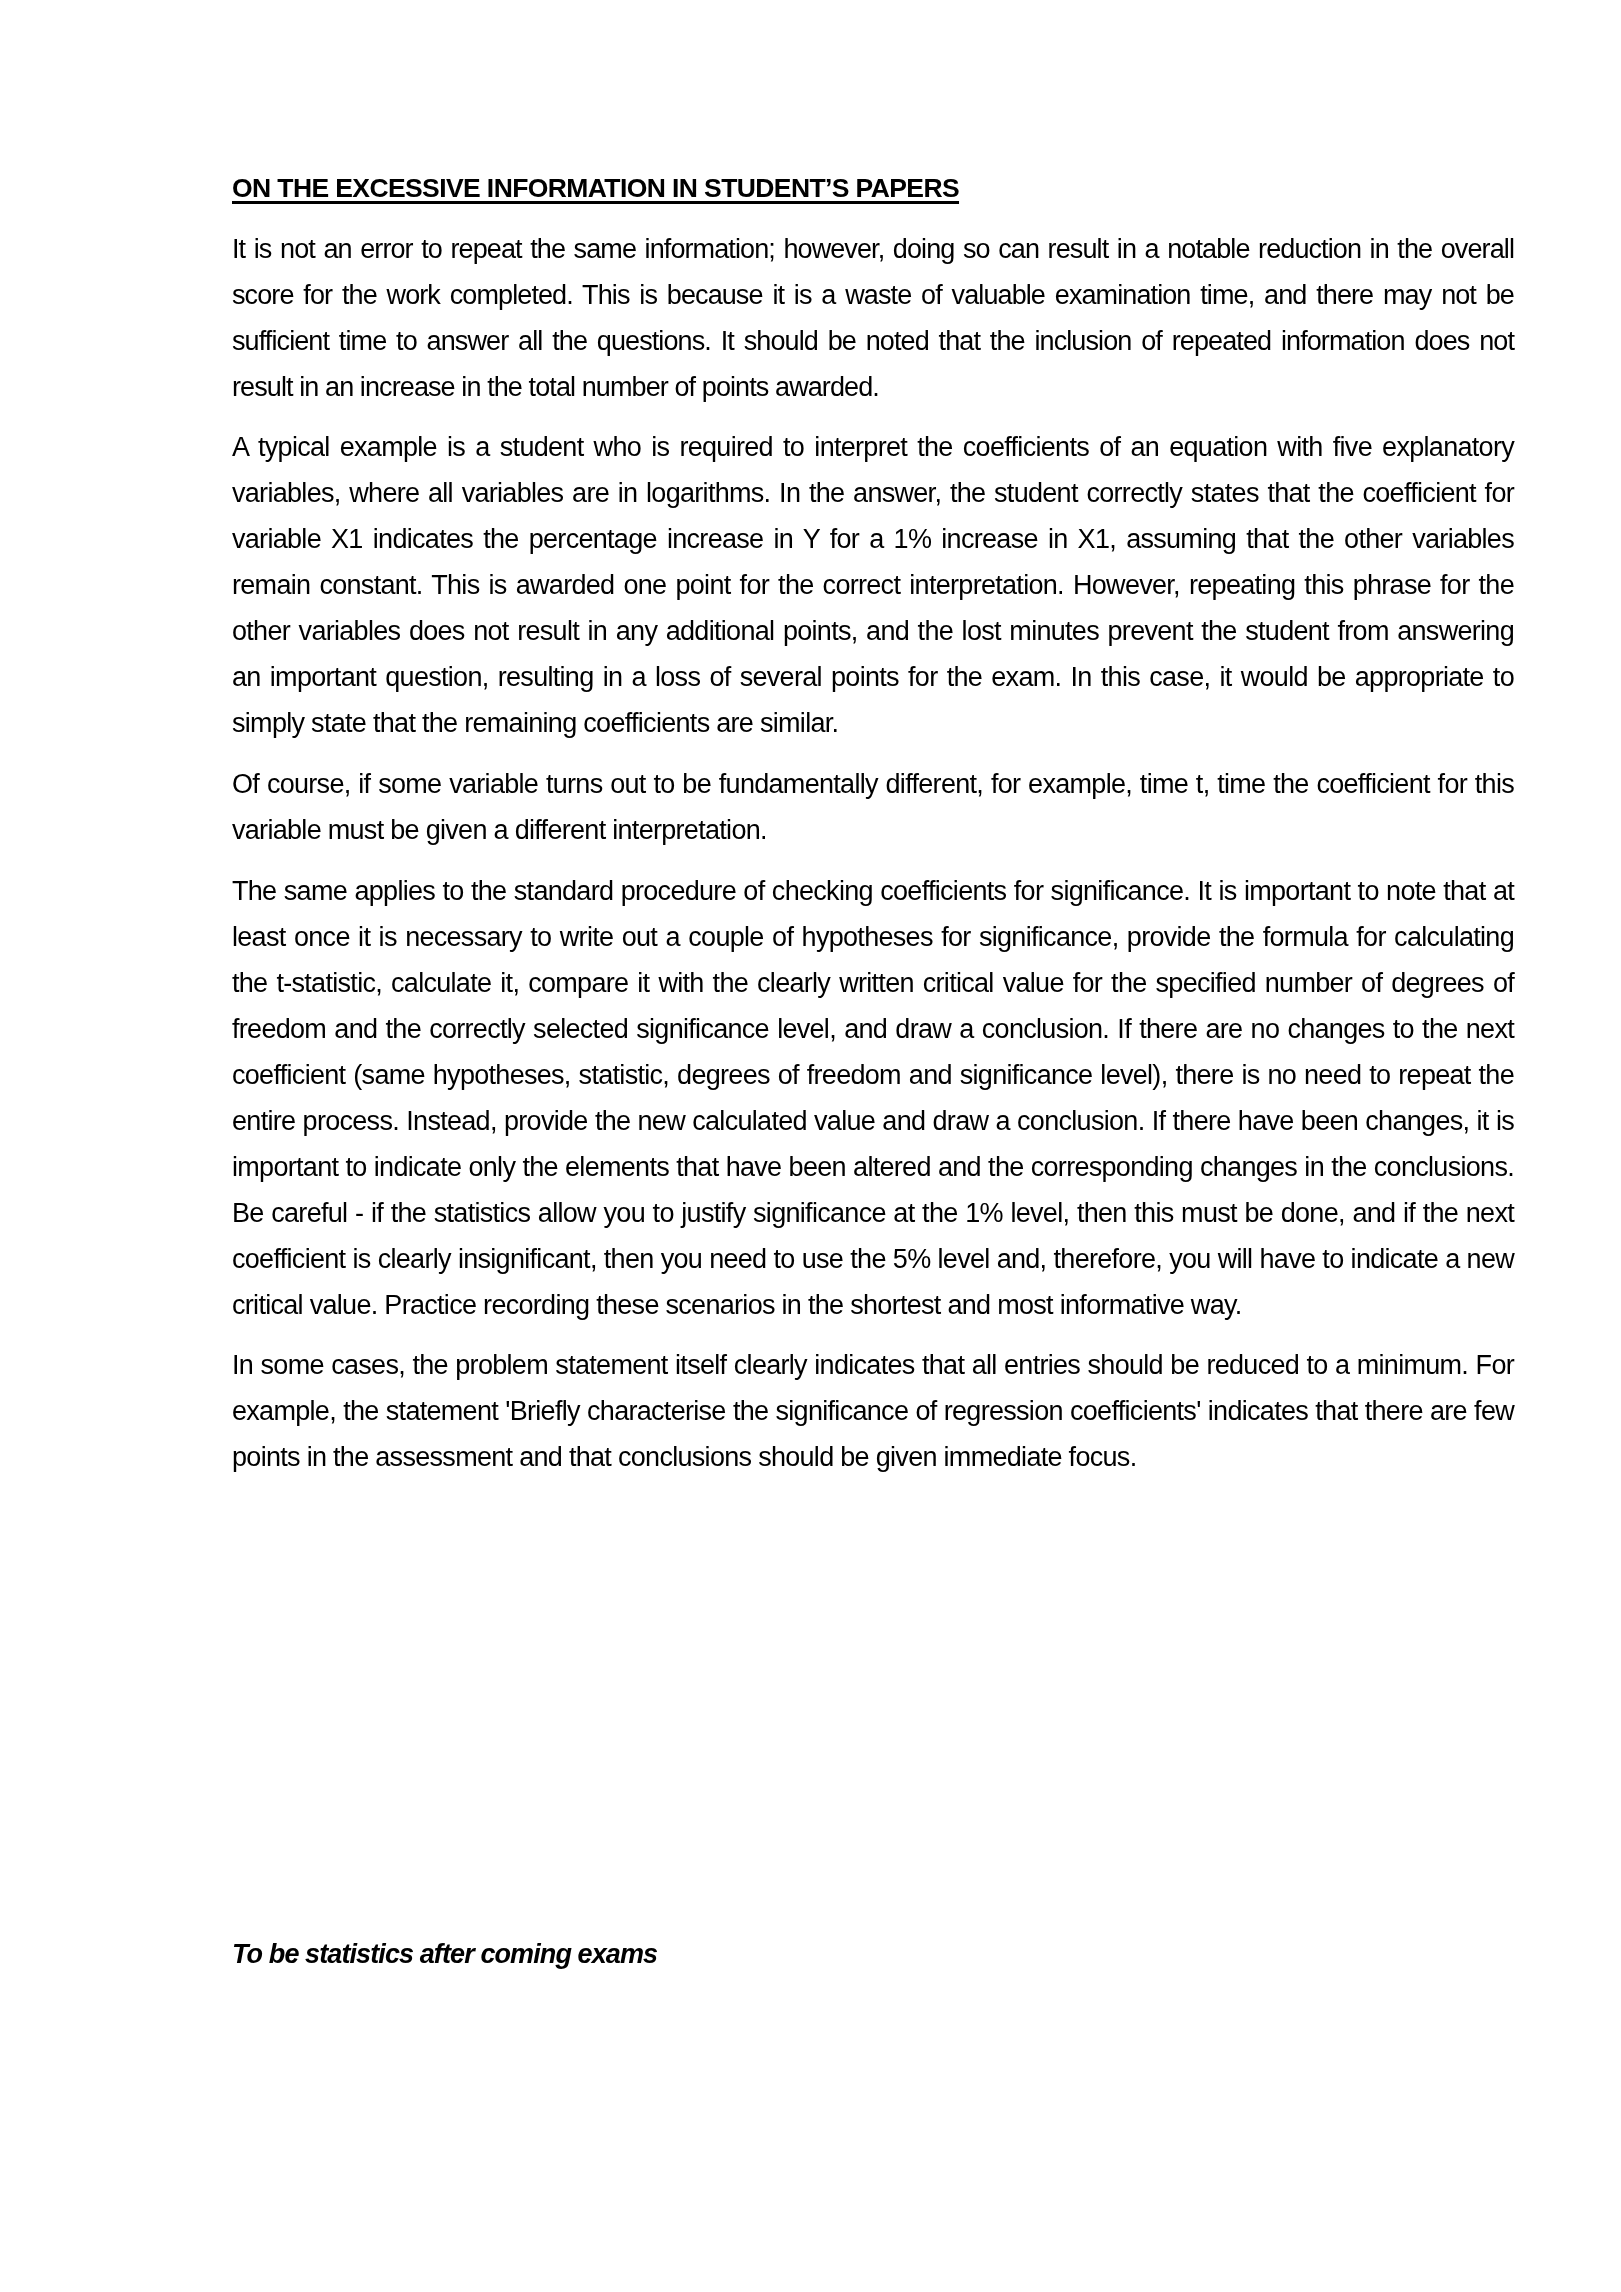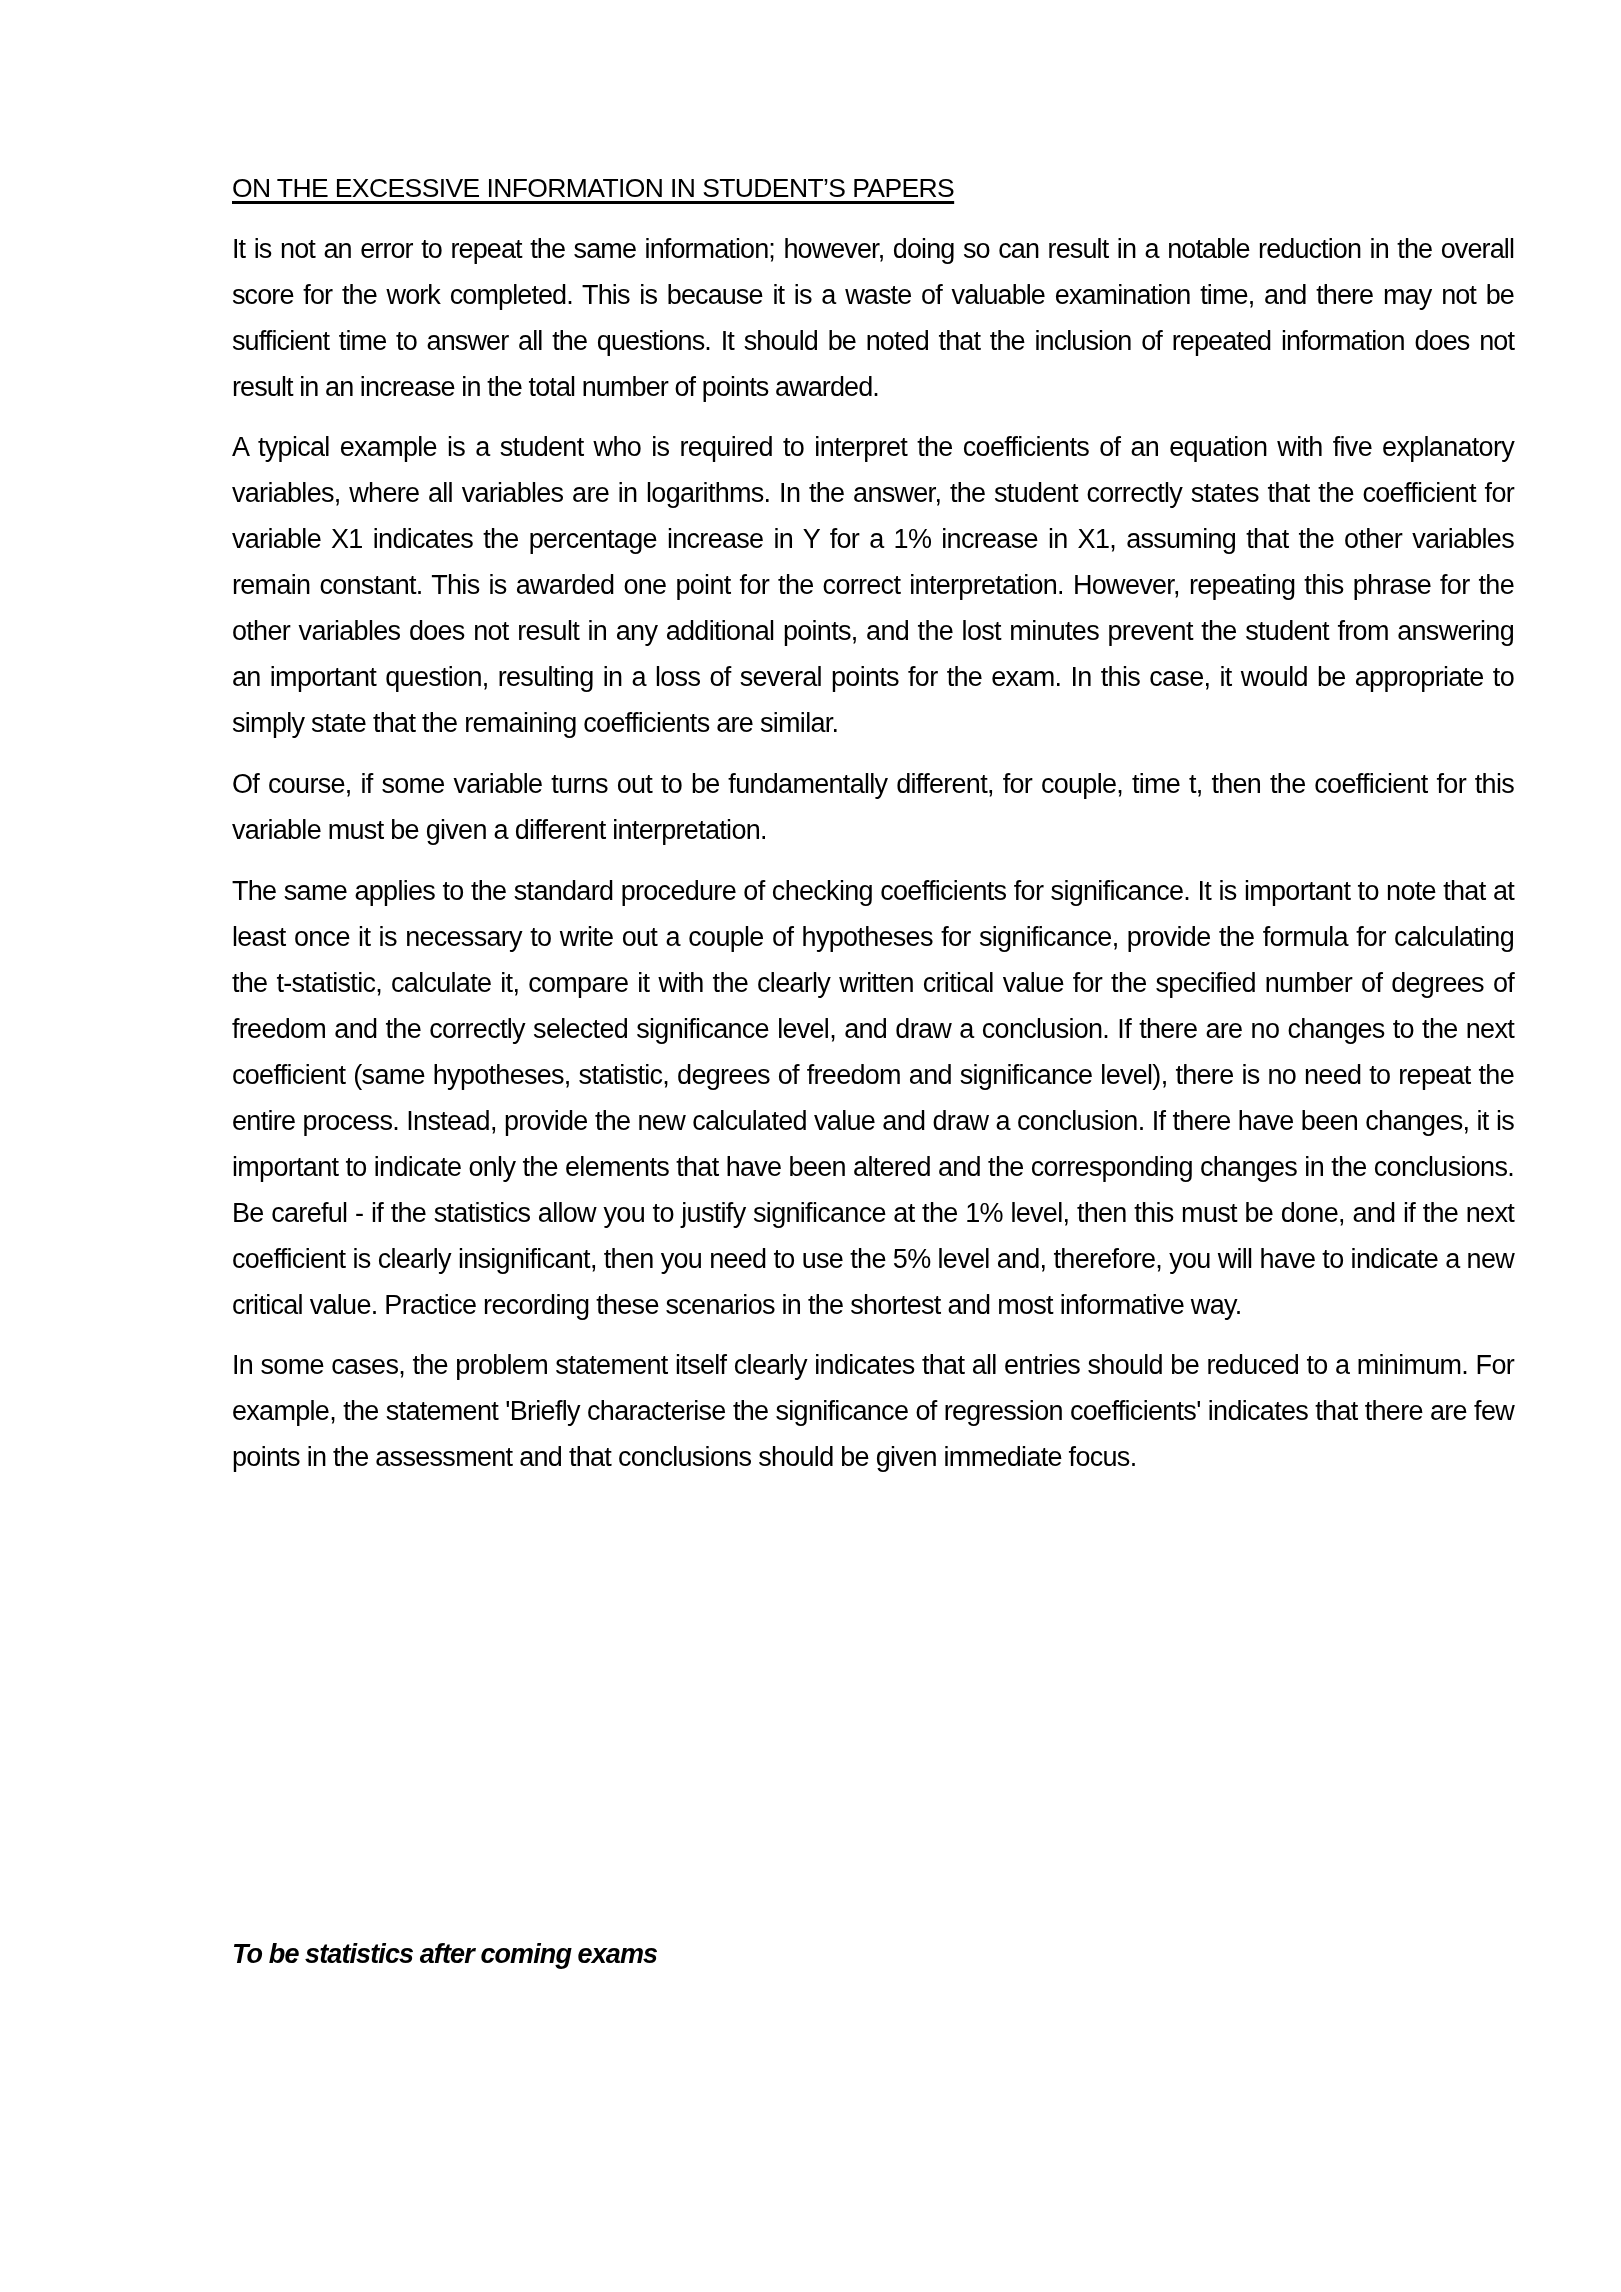--- a/index.html
+++ b/index.html
@@ -15,21 +15,21 @@
     font-family: "Liberation Sans", "DejaVu Sans", sans-serif;
     color: #000000;
   }
   .page {
     position: absolute;
     left: 232px;
     top: 169px;
     width: 1282px;
   }
   .title {
-    font-weight: normal;
+    font-weight: bold;
     font-size: 26.5px;
     line-height: 39px;
     text-decoration: underline;
     text-decoration-thickness: 2.9px;
     text-underline-offset: 3.9px;
     margin: 0 0 17.6px 0;
     letter-spacing: -0.6px;
   }
   p {
     margin: 0 0 14.7px 0;
@@ -54,19 +54,19 @@
     letter-spacing: -0.9px;
   }
 </style>
 </head>
 <body>
 
 <div class="page">
   <div class="title">ON THE EXCESSIVE INFORMATION IN STUDENT’S PAPERS</div>
   <p class="lead">It is not an error to repeat the same information; however, doing so can result in a notable reduction in the overall score for the work completed. This is because it is a waste of valuable examination time, and there may not be sufficient time to answer all the questions. It should be noted that the inclusion of repeated information does not result in an increase in the total number of points awarded.</p>
   <p>A typical example is a student who is required to interpret the coefficients of an equation with five explanatory variables, where all variables are in logarithms. In the answer, the student correctly states that the coefficient for variable X1 indicates the percentage increase in Y for a 1% increase in X1, assuming that the other variables remain constant. This is awarded one point for the correct interpretation. However, repeating this phrase for the other variables does not result in any additional points, and the lost minutes prevent the student from answering an important question, resulting in a loss of several points for the exam. In this case, it would be appropriate to simply state that the remaining coefficients are similar.</p>
-  <p>Of course, if some variable turns out to be fundamentally different, for couple, time t, then the coefficient for this variable must be given a different interpretation.</p>
+  <p>Of course, if some variable turns out to be fundamentally different, for example, time t, time the coefficient for this variable must be given a different interpretation.</p>
   <p>The same applies to the standard procedure of checking coefficients for significance. It is important to note that at least once it is necessary to write out a couple of hypotheses for significance, provide the formula for calculating the t-statistic, calculate it, compare it with the clearly written critical value for the specified number of degrees of freedom and the correctly selected significance level, and draw a conclusion. If there are no changes to the next coefficient (same hypotheses, statistic, degrees of freedom and significance level), there is no need to repeat the entire process. Instead, provide the new calculated value and draw a conclusion. If there have been changes, it is important to indicate only the elements that have been altered and the corresponding changes in the conclusions. Be  careful - if the statistics allow you to justify significance at the 1% level, then this must be done, and if the next coefficient is clearly insignificant, then you need to use the 5% level and, therefore, you will have to indicate a new critical value.  Practice recording these scenarios in the shortest and most informative way.</p>
   <p>In some cases, the problem statement itself clearly indicates that all entries should be reduced to a minimum. For example, the statement 'Briefly characterise the significance of regression coefficients' indicates that there are few points in the assessment and that conclusions should be given immediate focus.</p>
 </div>
 
 <div class="continued">To be statistics after coming exams</div>
 
 
 </body></html>

